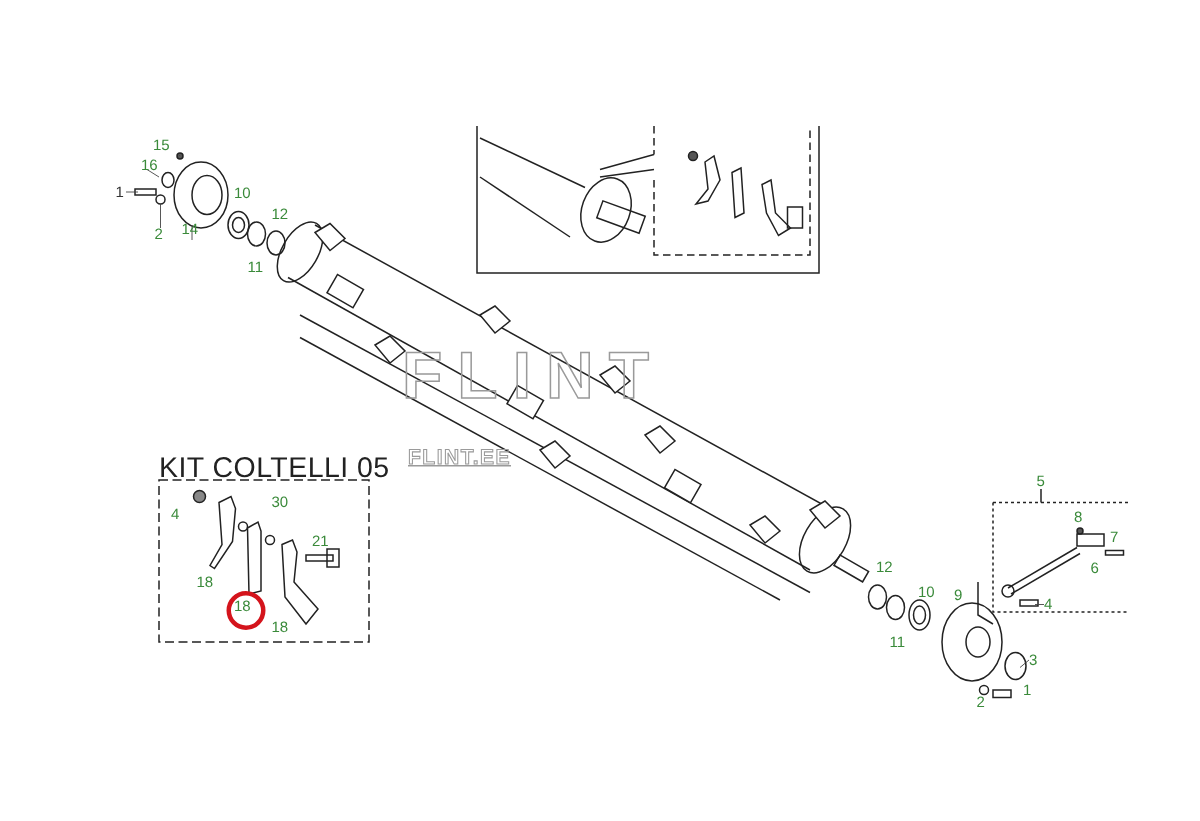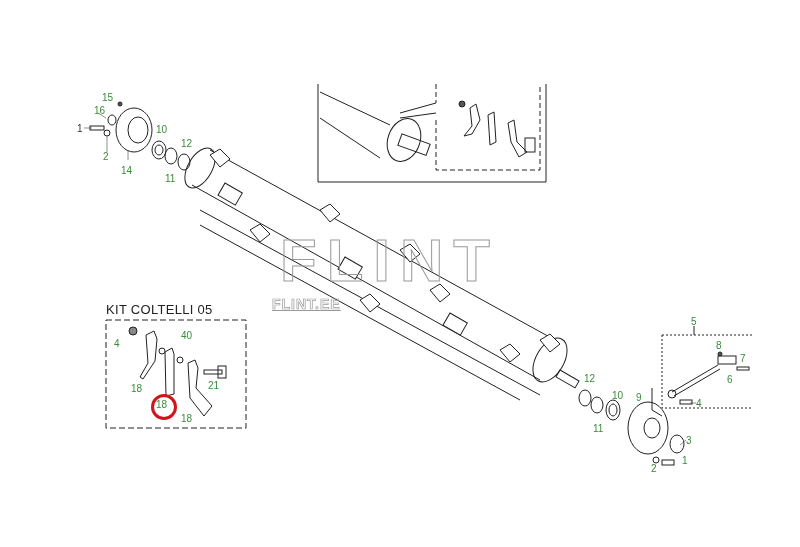--- a/index.html
+++ b/index.html
@@ -1,21 +1,21 @@
 <!DOCTYPE html>
 <html><head>
 <meta charset="utf-8">
 <style>
   html,body{margin:0;padding:0;background:#fff;}
   body{width:800px;height:547px;position:relative;overflow:hidden;font-family:"Liberation Sans",sans-serif;}
   #canvas{position:absolute;left:0;top:0;width:800px;height:547px;}
   .lbl{position:absolute;font-size:10px;color:#3a8a3a;font-family:"Liberation Sans",sans-serif;line-height:1;}
   .lbl.dark{color:#333;}
-  .kit-title{position:absolute;left:106px;top:302px;font-size:13px;color:#222;letter-spacing:0.3px;text-align:center;}
-  .wm-big{position:absolute;left:280px;top:226px;font-size:60px;font-weight:bold;color:transparent;-webkit-text-stroke:1px #9a9a9a;letter-spacing:10px;font-family:"Liberation Sans",sans-serif;}
+  .kit-title{position:absolute;left:106px;top:302px;font-size:19px;color:#222;letter-spacing:0.3px;text-align:center;}
+  .wm-big{position:absolute;left:268px;top:226px;font-size:44px;font-weight:bold;color:transparent;-webkit-text-stroke:1px #9a9a9a;letter-spacing:10px;font-family:"Liberation Sans",sans-serif;}
   .wm-small{position:absolute;left:272px;top:296px;font-size:14px;font-weight:bold;color:transparent;-webkit-text-stroke:0.7px #9a9a9a;letter-spacing:1px;text-decoration:underline;}
   .highlight{position:absolute;left:151px;top:394px;width:20px;height:20px;border:3px solid #d4141c;border-radius:50%;}
 </style>
 </head>
 <body>
 
 <svg id="canvas" viewBox="0 0 800 547" xmlns="http://www.w3.org/2000/svg">
   <g stroke="#222" stroke-width="1" fill="none">
 
     <g>
@@ -123,21 +123,21 @@
 
 <div class="wm-big">FLINT</div>
 <div class="wm-small">FLINT.EE</div>
 
 <div class="kit-title">KIT COLTELLI 05</div>
 
 <div class="highlight"></div>
 
 <span class="lbl dark" style="left:77px;top:124px">1</span>
 <span class="lbl" style="left:103px;top:152px">2</span>
-<span class="lbl" style="left:121px;top:166px">14</span>
+<span class="lbl" style="left:121px;top:149px">14</span>
 <span class="lbl" style="left:102px;top:93px">15</span>
 <span class="lbl" style="left:94px;top:106px">16</span>
 <span class="lbl" style="left:156px;top:125px">10</span>
 <span class="lbl" style="left:165px;top:174px">11</span>
 <span class="lbl" style="left:181px;top:139px">12</span>
 
 <span class="lbl" style="left:584px;top:374px">12</span>
 <span class="lbl" style="left:593px;top:424px">11</span>
 <span class="lbl" style="left:612px;top:391px">10</span>
 <span class="lbl" style="left:636px;top:393px">9</span>
@@ -145,17 +145,17 @@
 <span class="lbl" style="left:682px;top:456px">1</span>
 <span class="lbl" style="left:651px;top:464px">2</span>
 
 <span class="lbl" style="left:691px;top:317px">5</span>
 <span class="lbl" style="left:716px;top:341px">8</span>
 <span class="lbl" style="left:740px;top:354px">7</span>
 <span class="lbl" style="left:727px;top:375px">6</span>
 <span class="lbl" style="left:696px;top:399px">4</span>
 
 <span class="lbl" style="left:114px;top:339px">4</span>
-<span class="lbl" style="left:181px;top:331px">40</span>
-<span class="lbl" style="left:208px;top:381px">21</span>
+<span class="lbl" style="left:181px;top:331px">30</span>
+<span class="lbl" style="left:208px;top:357px">21</span>
 <span class="lbl" style="left:131px;top:384px">18</span>
 <span class="lbl" style="left:156px;top:400px;color:#3a8a3a">18</span>
 <span class="lbl" style="left:181px;top:414px">18</span>
 
 </body></html>

